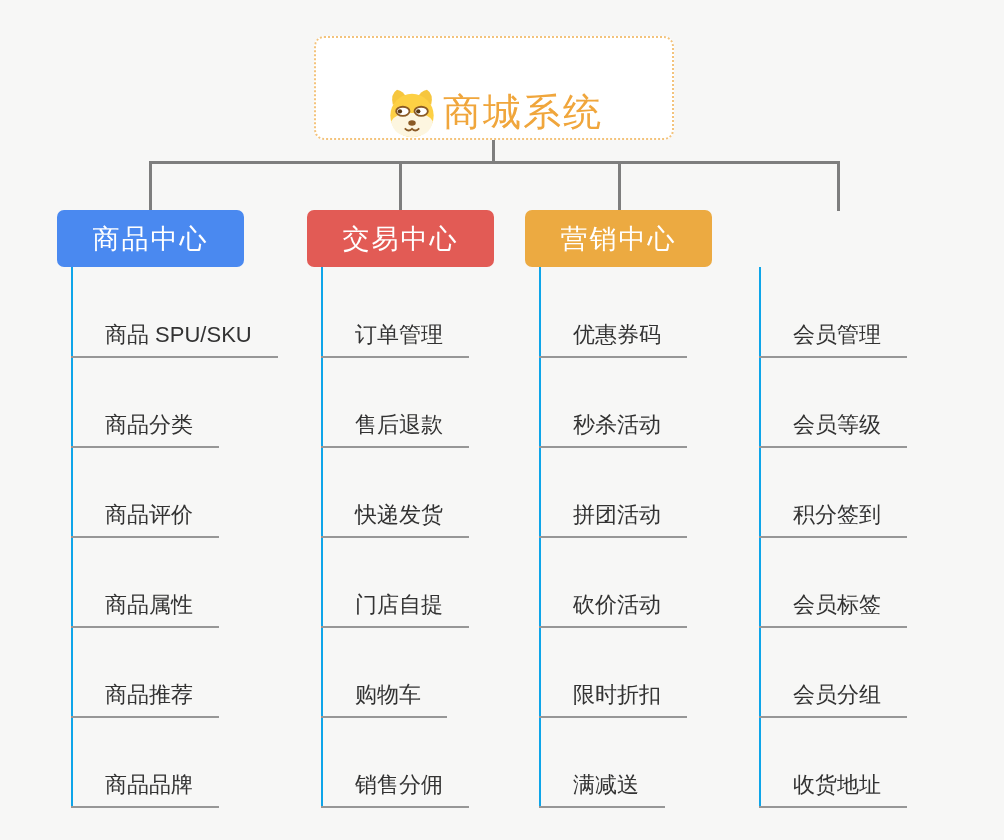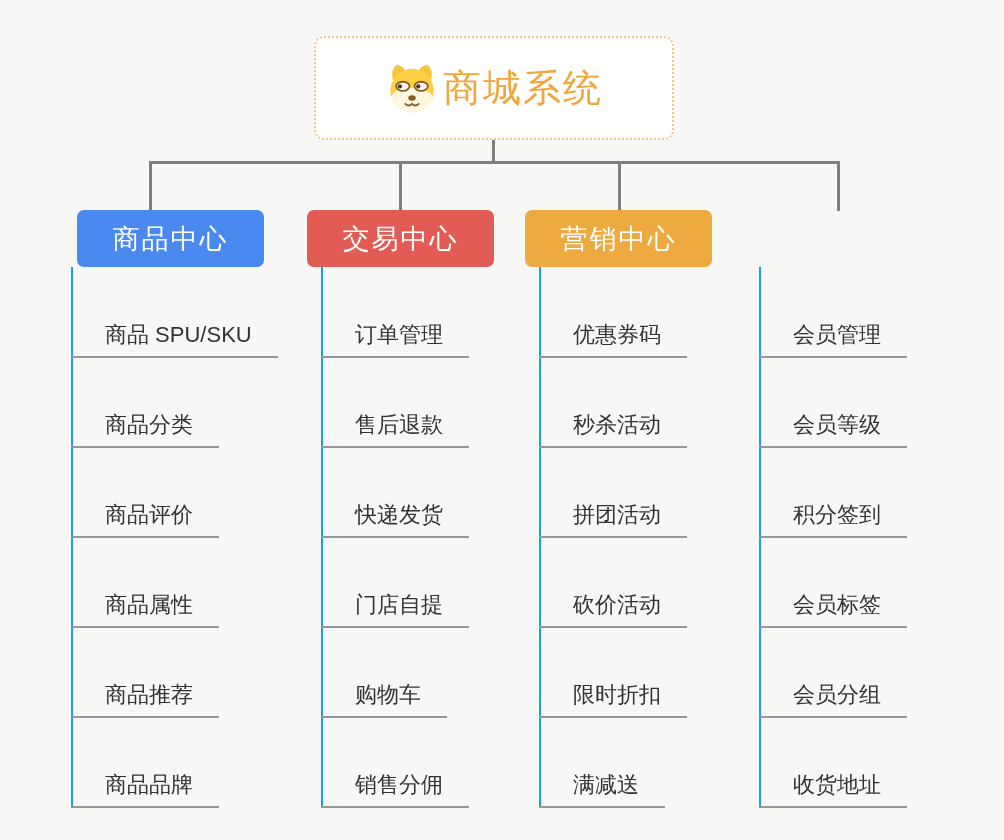--- a/index.html
+++ b/index.html
@@ -28,21 +28,21 @@
   
   .root-node {
     position: absolute;
     left: 314px; top: 36px;
     width: 360px; height: 104px;
     background: #ffffff;
     border: 2px dotted #f3c37c;
     border-radius: 10px;
     box-sizing: border-box;
     display: flex;
-    align-items: center;
+    align-items: flex-end;
     justify-content: center;
     gap: 4px;
     cursor: pointer;
   }
   .root-title {
     color: #f0a63c;
     font-size: 38px;
     letter-spacing: 2px;
     white-space: nowrap;
   }
@@ -120,21 +120,21 @@
       <ellipse cx="21" cy="28" rx="8" ry="5.5" fill="#ffffff" stroke="#8a5a25" stroke-width="2.2"></ellipse>
       <ellipse cx="43" cy="28" rx="8" ry="5.5" fill="#ffffff" stroke="#8a5a25" stroke-width="2.2"></ellipse>
       <circle cx="17.5" cy="28" r="2.6" fill="#5b3a14"></circle>
       <circle cx="39.5" cy="28" r="2.6" fill="#5b3a14"></circle>
       <ellipse cx="32" cy="42" rx="4.5" ry="3.2" fill="#8a5a25"></ellipse>
       <path d="M24 49 Q28 53 32 49 Q36 53 40 49" fill="none" stroke="#8a5a25" stroke-width="2.2" stroke-linecap="round"></path>
     </svg>
     <span class="root-title">商城系统</span>
   </div>
 
-  <div class="branch branch-0" style="background: rgb(74, 137, 240); margin-left: 20px;">商品中心</div>
+  <div class="branch branch-0" style="background: rgb(74, 137, 240);">商品中心</div>
   <div class="branch branch-1" style="background: rgb(226, 91, 85);">交易中心</div>
   <div class="branch branch-2" style="background: rgb(236, 170, 65); text-align: right;">营销中心</div>
 
   <div class="col col-0">
     <div class="item r0">商品 SPU/SKU</div>
     <div class="item r1">商品分类</div>
     <div class="item r2">商品评价</div>
     <div class="item r3">商品属性</div>
     <div class="item r4">商品推荐</div>
     <div class="item r5">商品品牌</div>

